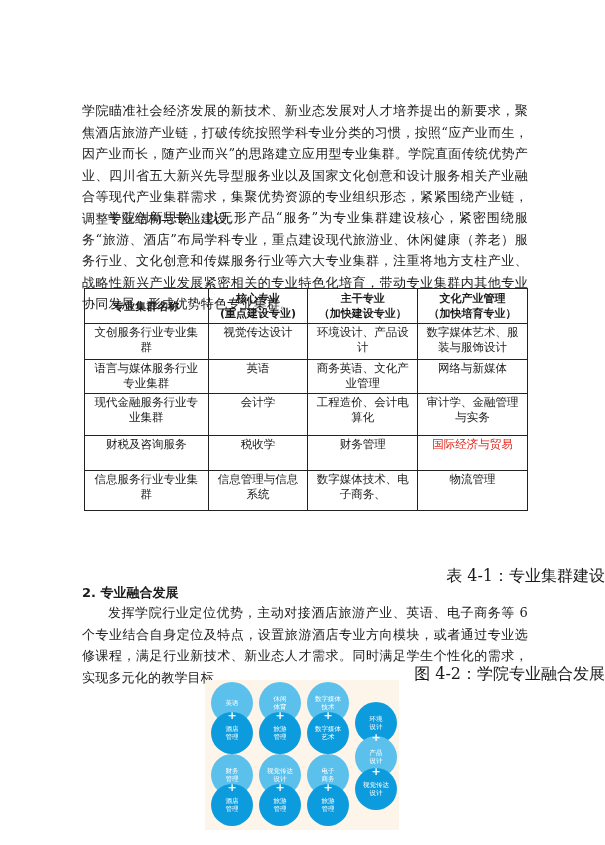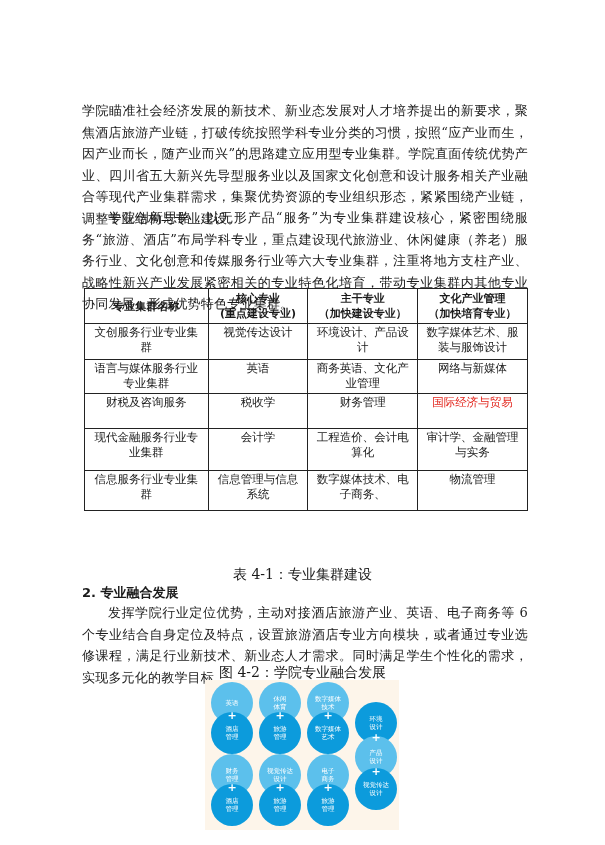--- a/index.html
+++ b/index.html
@@ -13,21 +13,21 @@
   #p2 { top:207px; }
   table.clusters { position:absolute; left:84px; top:288px; width:444px;
                    border-collapse:collapse; font-size:11.5px; line-height:15px; }
   table.clusters td, table.clusters th { border:1px solid #222; text-align:center;
                    vertical-align:top; padding:1px 4px; }
   table.clusters th { font-family:"DejaVu Sans","Liberation Sans",sans-serif; font-weight:bold;
                       font-size:11px; vertical-align:middle; height:32px; }
   table.clusters th.first { vertical-align:middle; }
   col.c1 { width:124px; } col.c2 { width:100px; } col.c3 { width:110px; } col.c4 { width:110px; }
   .red { color:#e2231a; }
-  .caption { position:absolute; left:0; width:605px; text-align:center; font-size:14px; }
+  .caption { position:absolute; left:0; width:605px; text-align:right; font-size:16px; }
   #cap1 { top:566px; }
   .heading { position:absolute; left:82px; top:584px; font-size:13px; font-weight:bold;
              font-family:"DejaVu Sans","Liberation Sans",sans-serif; }
   #p3 { top:602px; }
   #cap2 { top:664px; }
   .diagram { position:absolute; left:205px; top:680px; width:194px; height:150px; background:#fdf5ea; }
   .pair { position:absolute; width:42px; }
   .circ { position:absolute; width:42px; height:42px; border-radius:50%; color:#fff;
           font-family:"DejaVu Sans","Liberation Sans",sans-serif; font-size:6.5px; line-height:8px;
           display:flex; flex-direction:column; align-items:center; justify-content:center; text-align:center; }
@@ -67,31 +67,31 @@
       <td>视觉传达设计</td>
       <td>环境设计、产品设计</td>
       <td>数字媒体艺术、服装与服饰设计</td>
     </tr>
     <tr style="height:34px">
       <td>语言与媒体服务行业专业集群</td>
       <td>英语</td>
       <td>商务英语、文化产业管理</td>
       <td>网络与新媒体</td>
     </tr>
+    <tr style="height:42px">
+      <td>现代金融服务行业专业集群</td>
+      <td>会计学</td>
+      <td>工程造价、会计电算化</td>
+      <td>审计学、金融管理与实务</td>
+    </tr>
     <tr style="height:35px">
       <td>财税及咨询服务</td>
       <td>税收学</td>
       <td>财务管理</td>
       <td class="red">国际经济与贸易</td>
-    </tr>
-    <tr style="height:42px">
-      <td>现代金融服务行业专业集群</td>
-      <td>会计学</td>
-      <td>工程造价、会计电算化</td>
-      <td>审计学、金融管理与实务</td>
     </tr>
     <tr style="height:40px">
       <td>信息服务行业专业集群</td>
       <td>信息管理与信息系统</td>
       <td>数字媒体技术、电子商务、</td>
       <td>物流管理</td>
     </tr>
   </tbody>
 </table>
 

